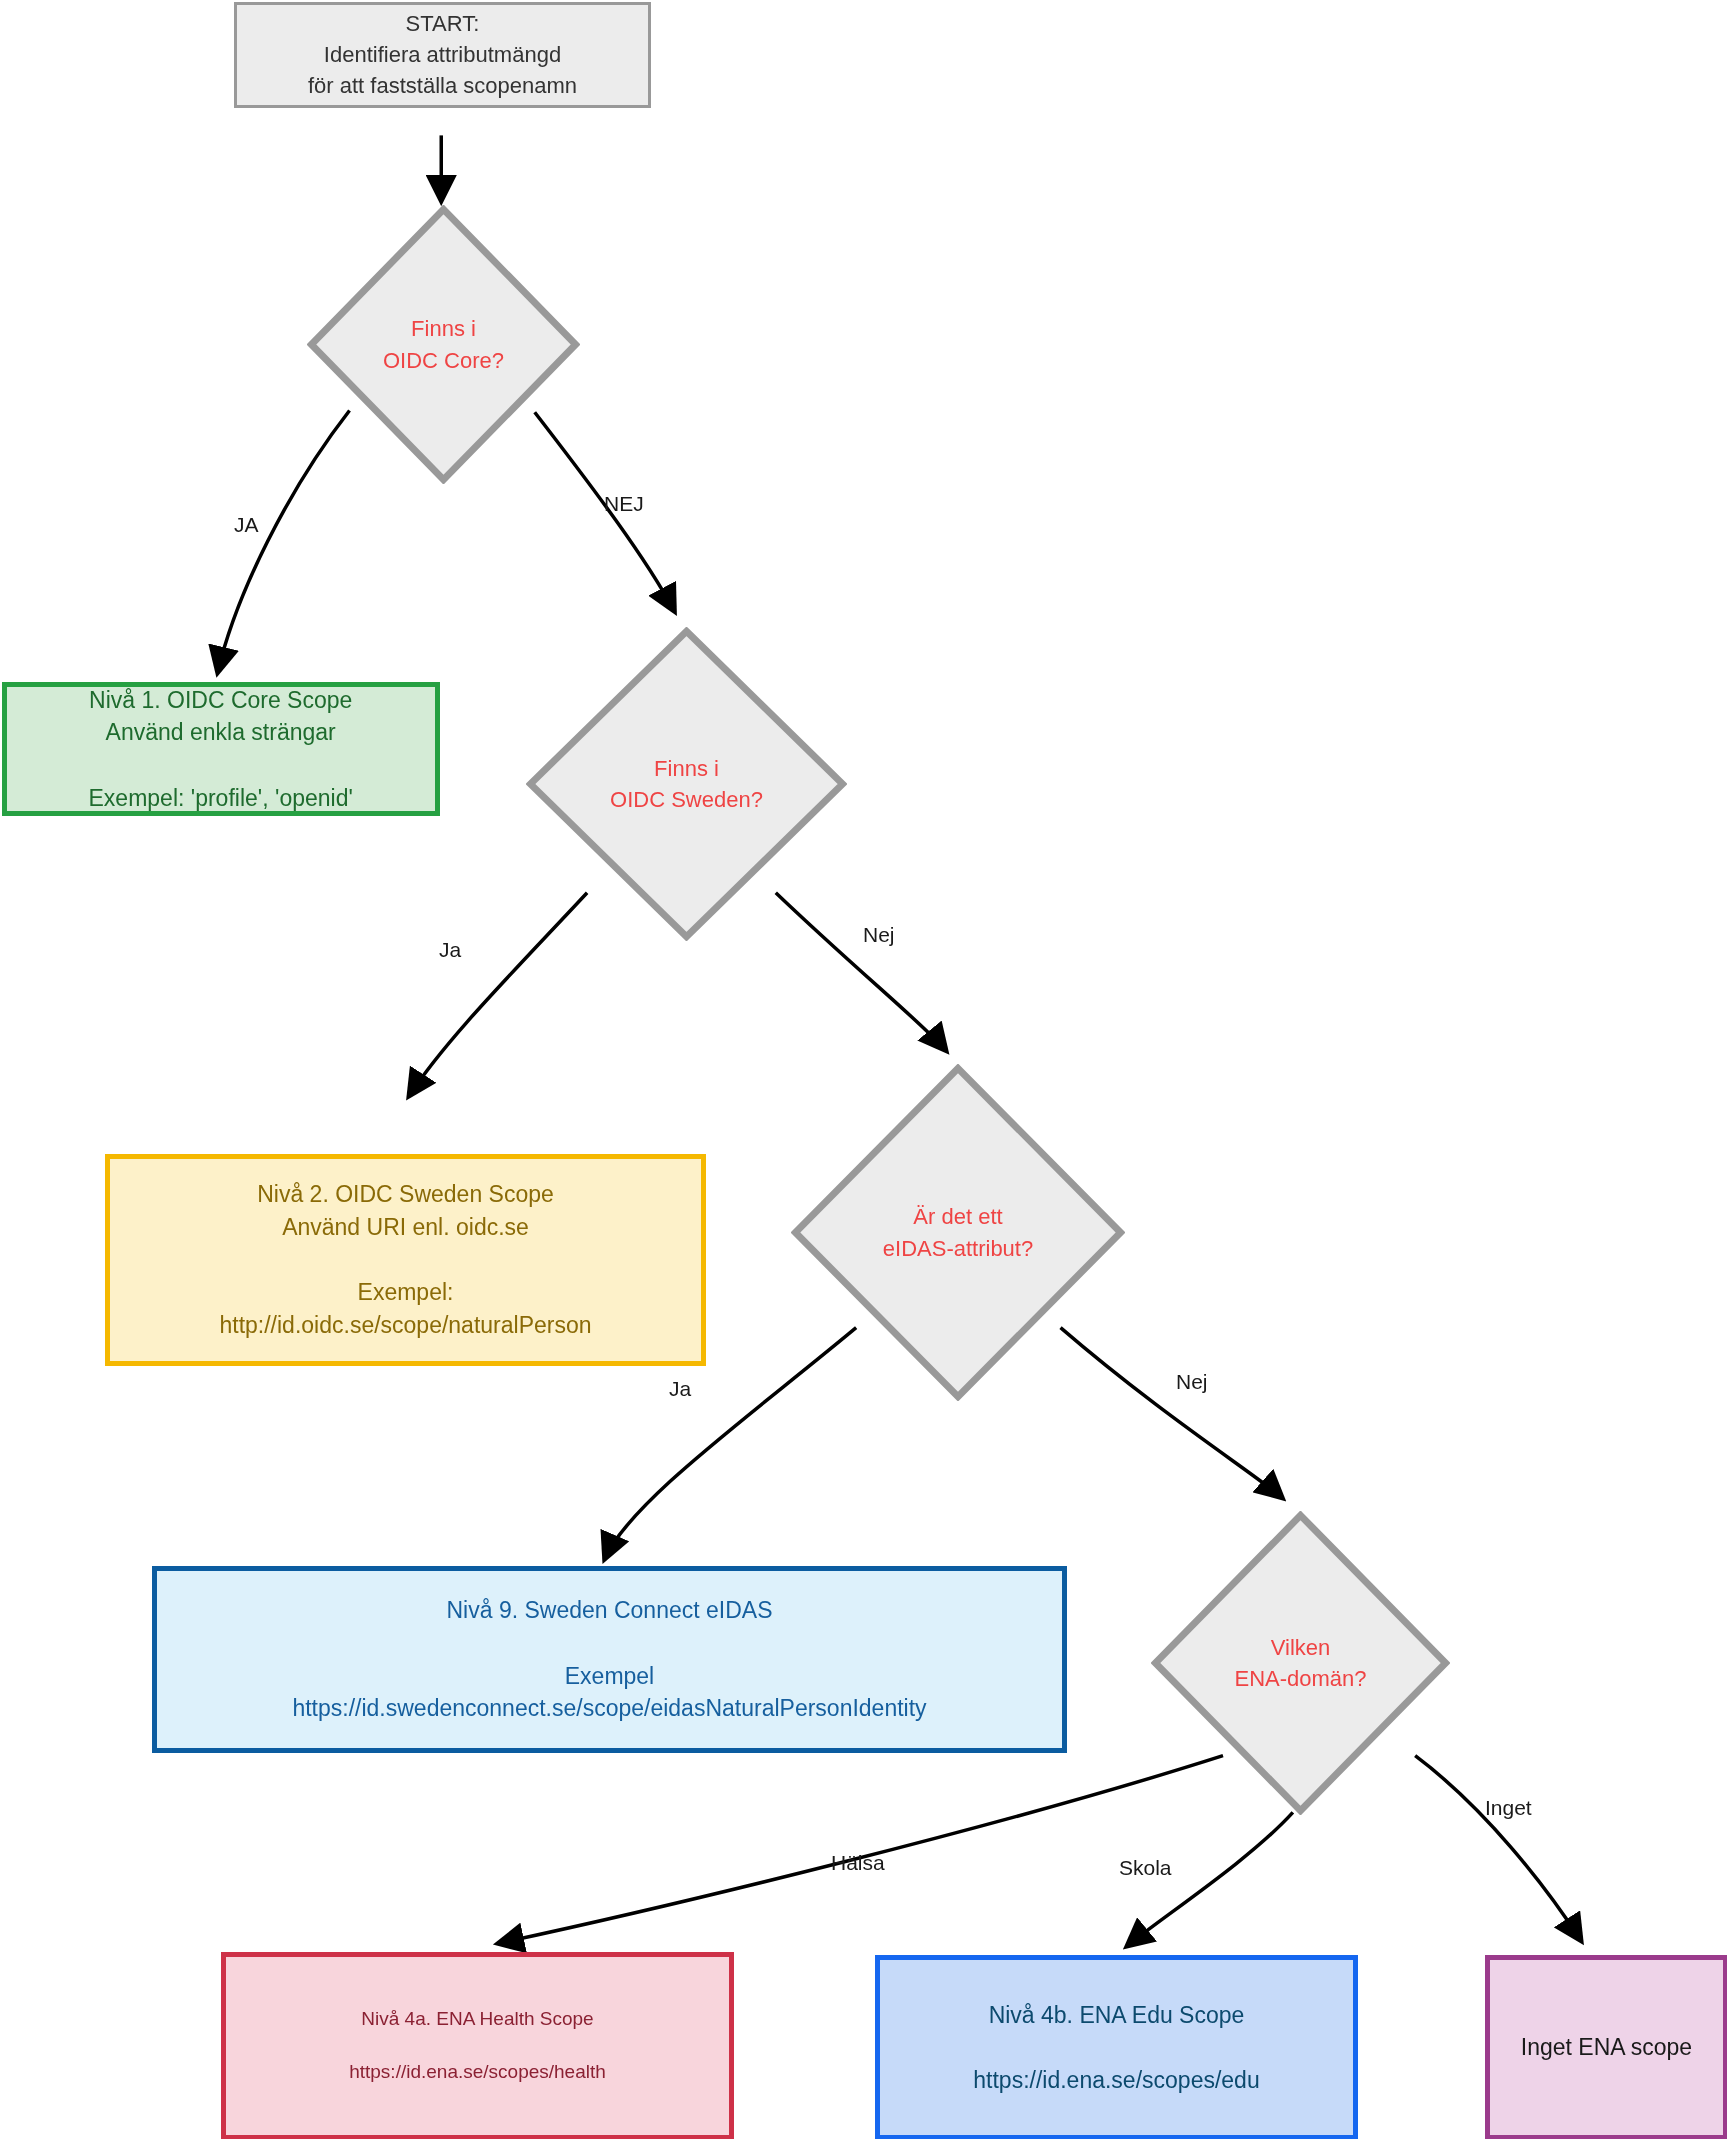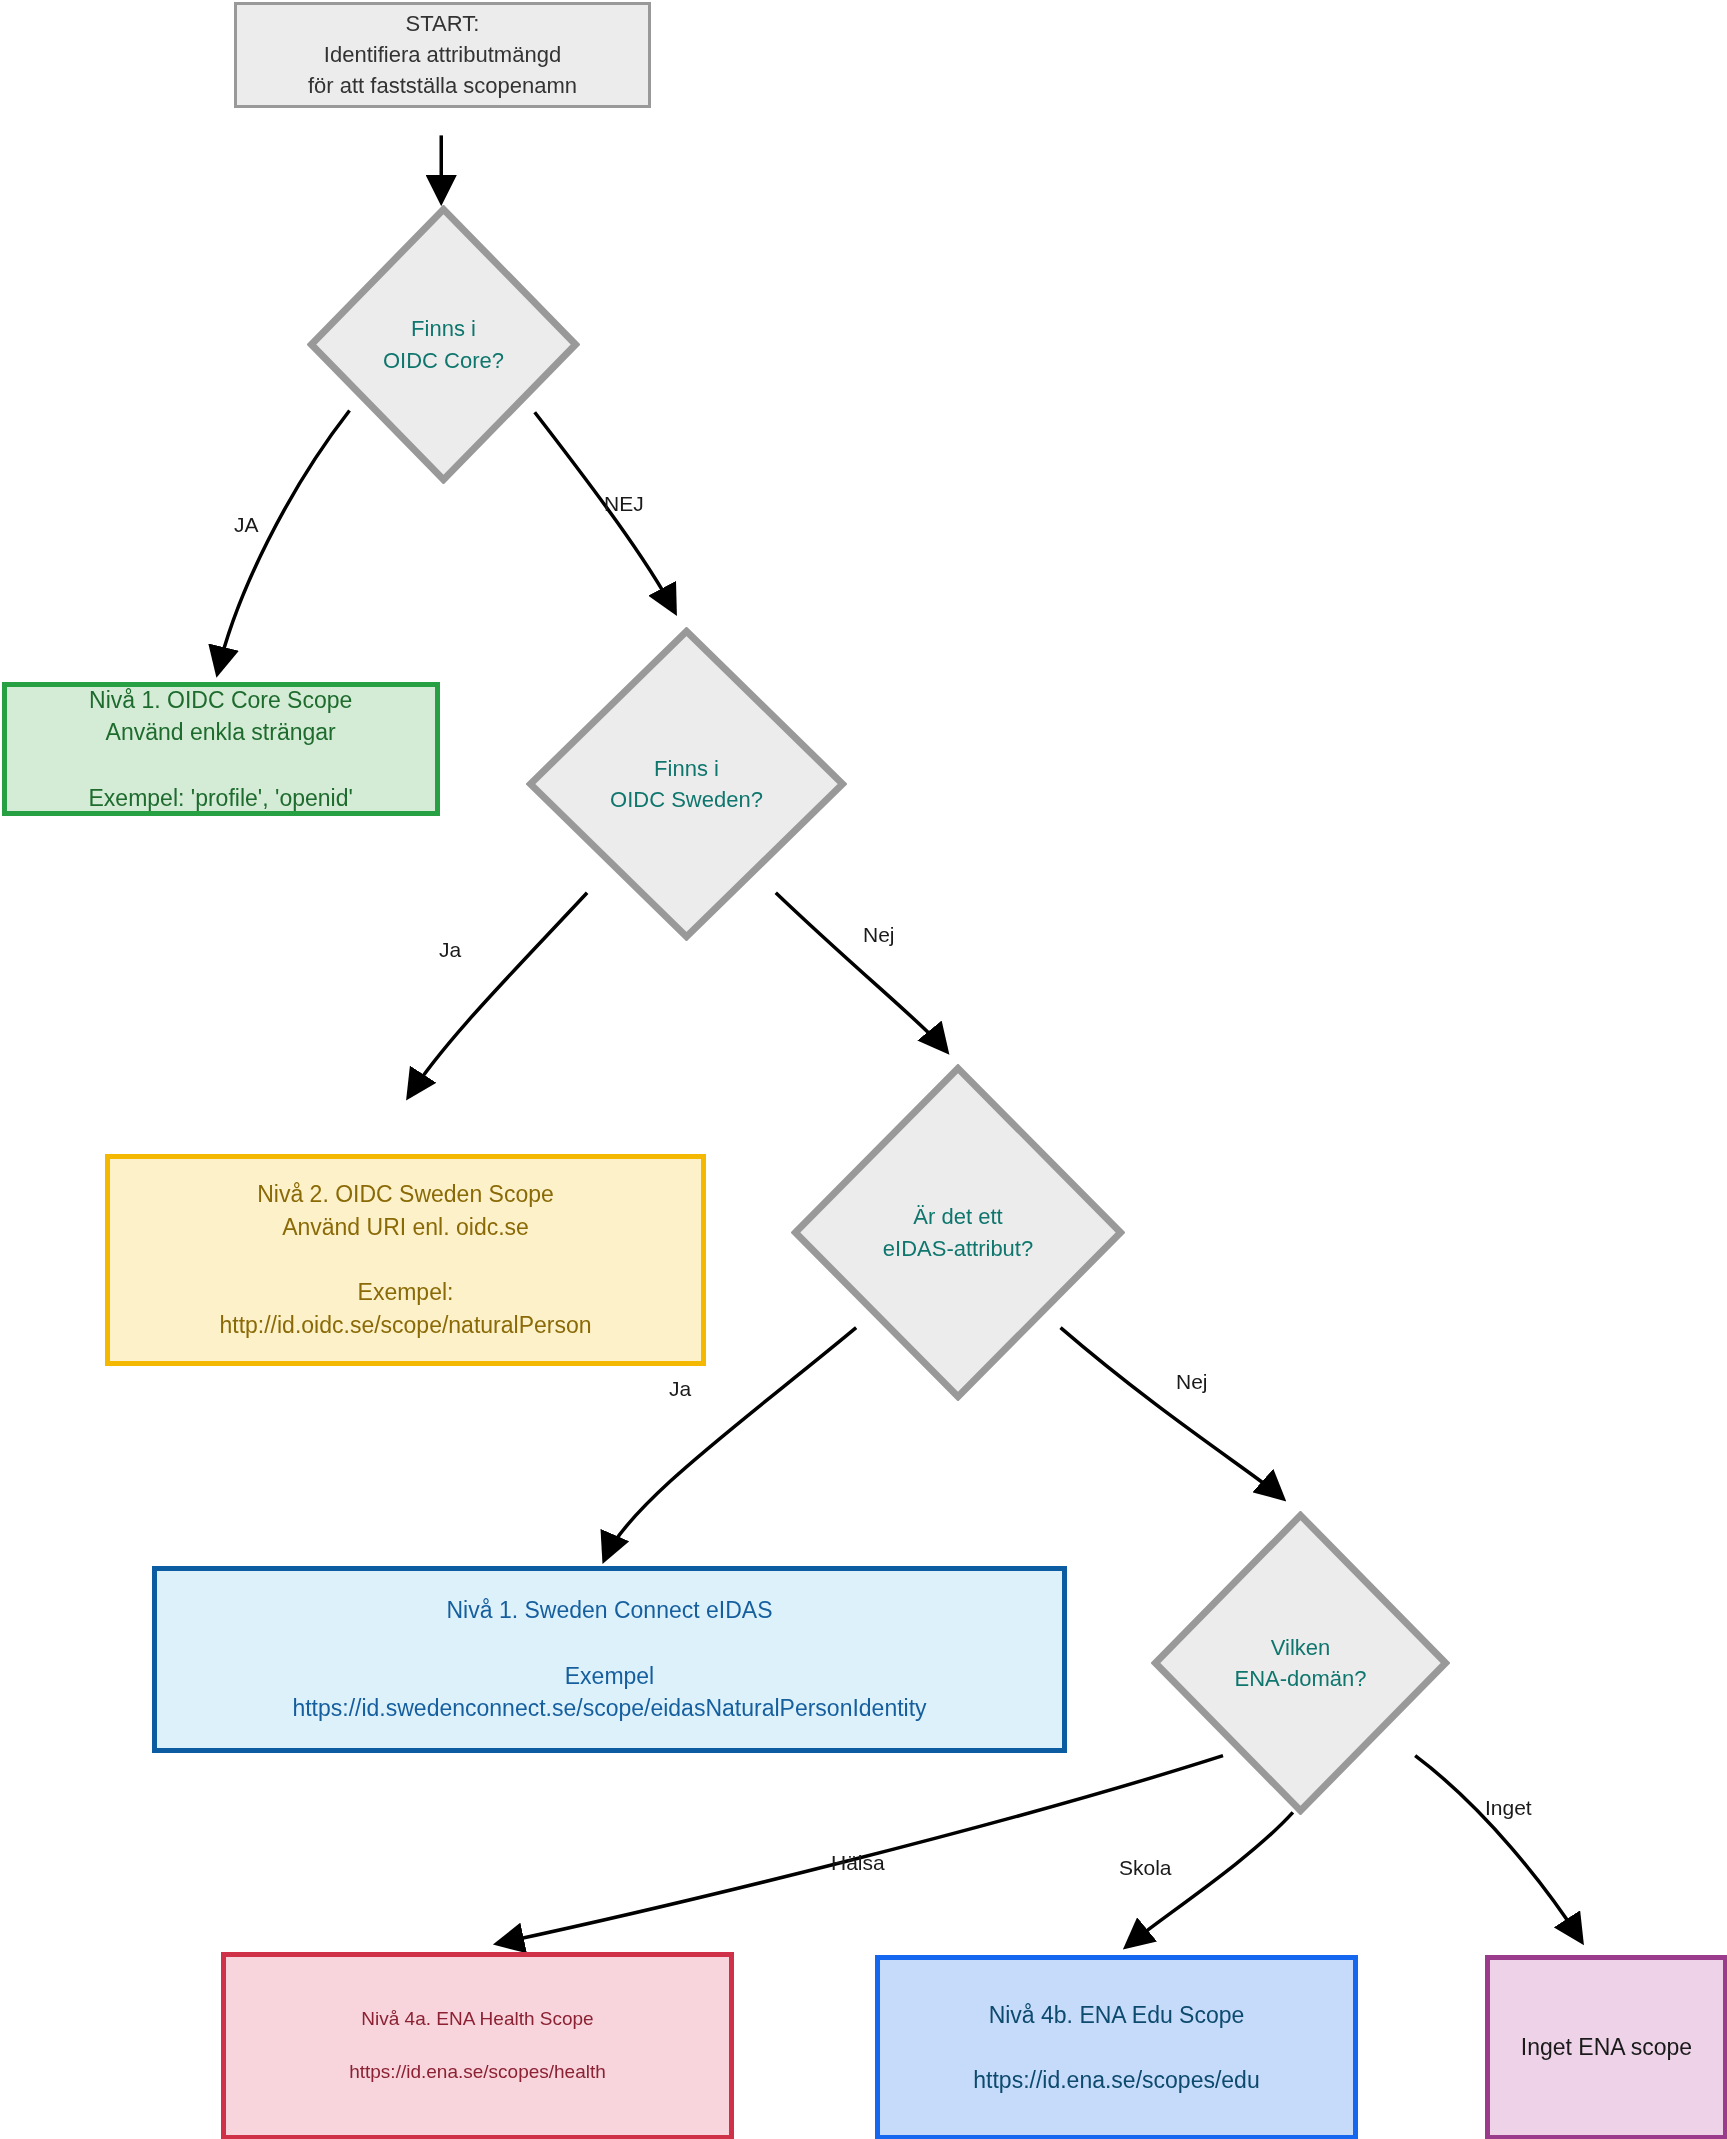--- a/index.html
+++ b/index.html
@@ -88,21 +88,21 @@
   }
   .diamond .shape {
     position: absolute;
     left: 0; top: 0;
     width: 100%;
     height: 100%;
   }
   .diamond .label {
     position: relative;
     z-index: 2;
-    color: #0f766e;
+    color: #ef4444;
     font-size: 22px;
   }
   
   .edge-label {
     position: absolute;
     color: #1a1a1a;
     font-size: 21px;
     white-space: nowrap;
     background: transparent;
     line-height: 1;
@@ -188,21 +188,21 @@
 
   <div class="node box box-yellow" style="left:105px; top:1154px; width:601px; height:212px;">
     <div class="label">Nivå 2. OIDC Sweden Scope
 Använd URI enl. oidc.se
 
 Exempel:
 http://id.oidc.se/scope/naturalPerson</div>
   </div>
 
   <div class="node box box-blue3" style="left:152px; top:1566px; width:915px; height:187px;">
-    <div class="label">Nivå 1. Sweden Connect eIDAS
+    <div class="label">Nivå 9. Sweden Connect eIDAS
 
 Exempel
 https://id.swedenconnect.se/scope/eidasNaturalPersonIdentity</div>
   </div>
 
   <div class="node box box-red" style="left:221px; top:1952px; width:513px; height:188px;">
     <div class="label">Nivå 4a. ENA Health Scope
 
 https://id.ena.se/scopes/health</div>
   </div>

